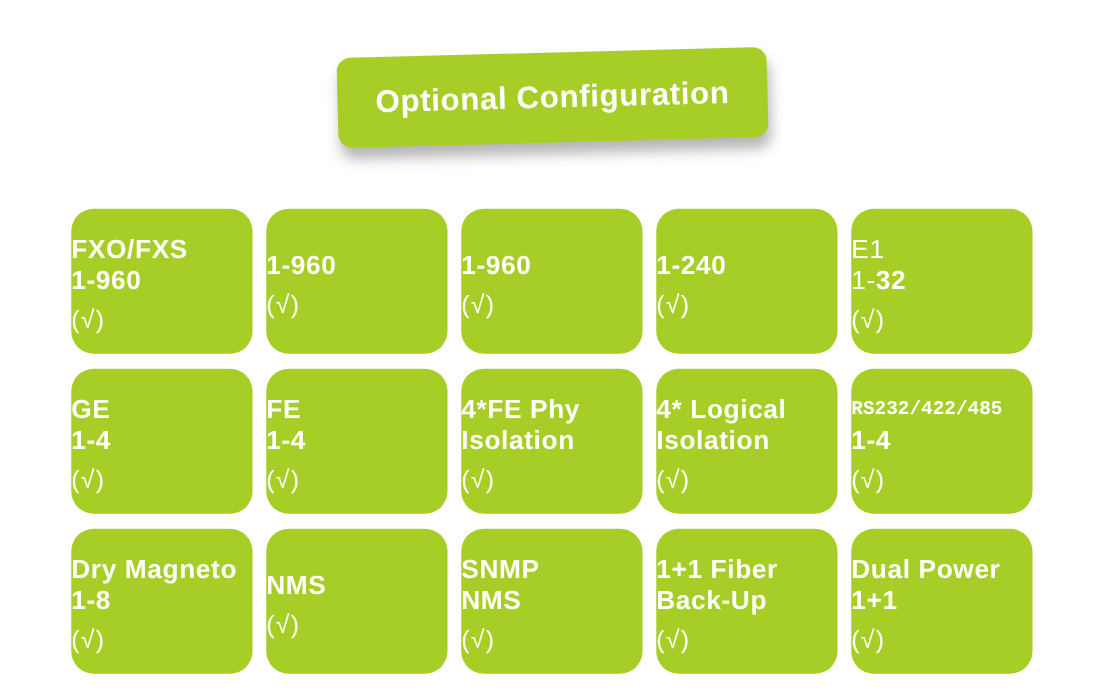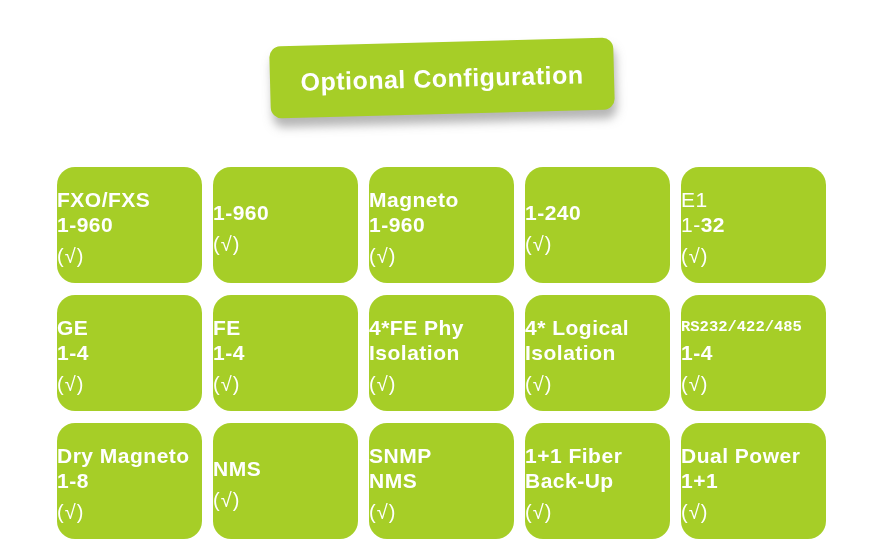--- a/index.html
+++ b/index.html
@@ -93,21 +93,20 @@
       <div class="tile">
         <div class="line">FXO/FXS</div>
         <div class="line">1-960</div>
         <div class="check">(√)</div>
       </div>
       <div class="tile">
         <div class="line">1-960</div>
         <div class="check">(√)</div>
       </div>
       <div class="tile">
-        <div class="line">Magneto</div>
         <div class="line">1-960</div>
         <div class="check">(√)</div>
       </div>
       <div class="tile">
         <div class="line">1-240</div>
         <div class="check">(√)</div>
       </div>
       <div class="tile">
         <div class="line thin">E1</div>
         <div class="line"><span class="seg-regular">1-</span><span>32</span></div>

